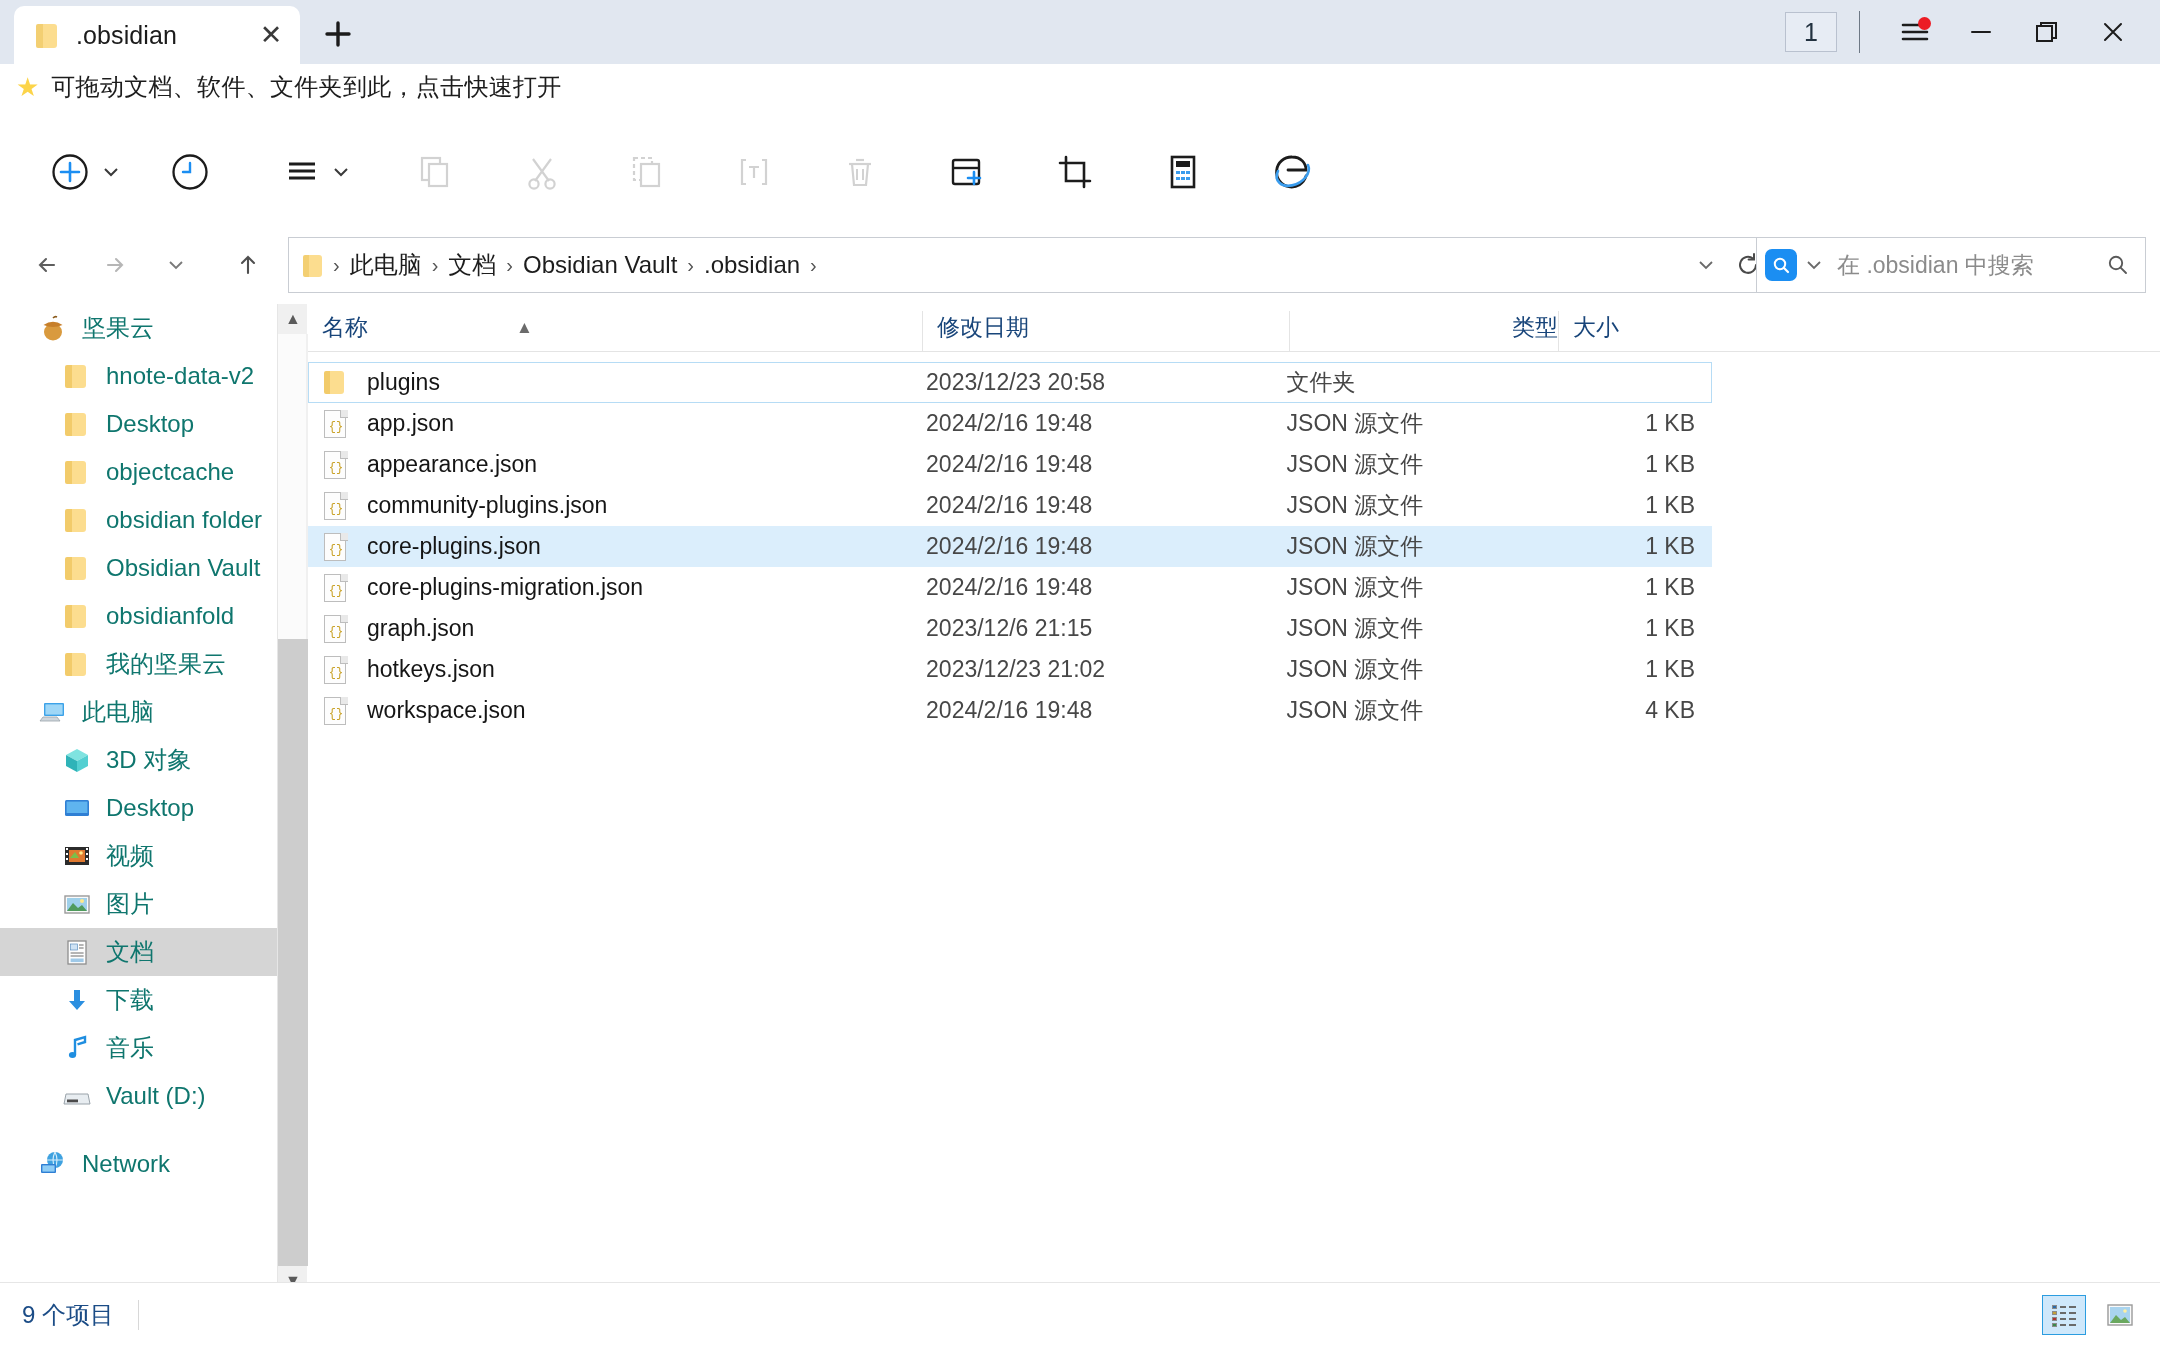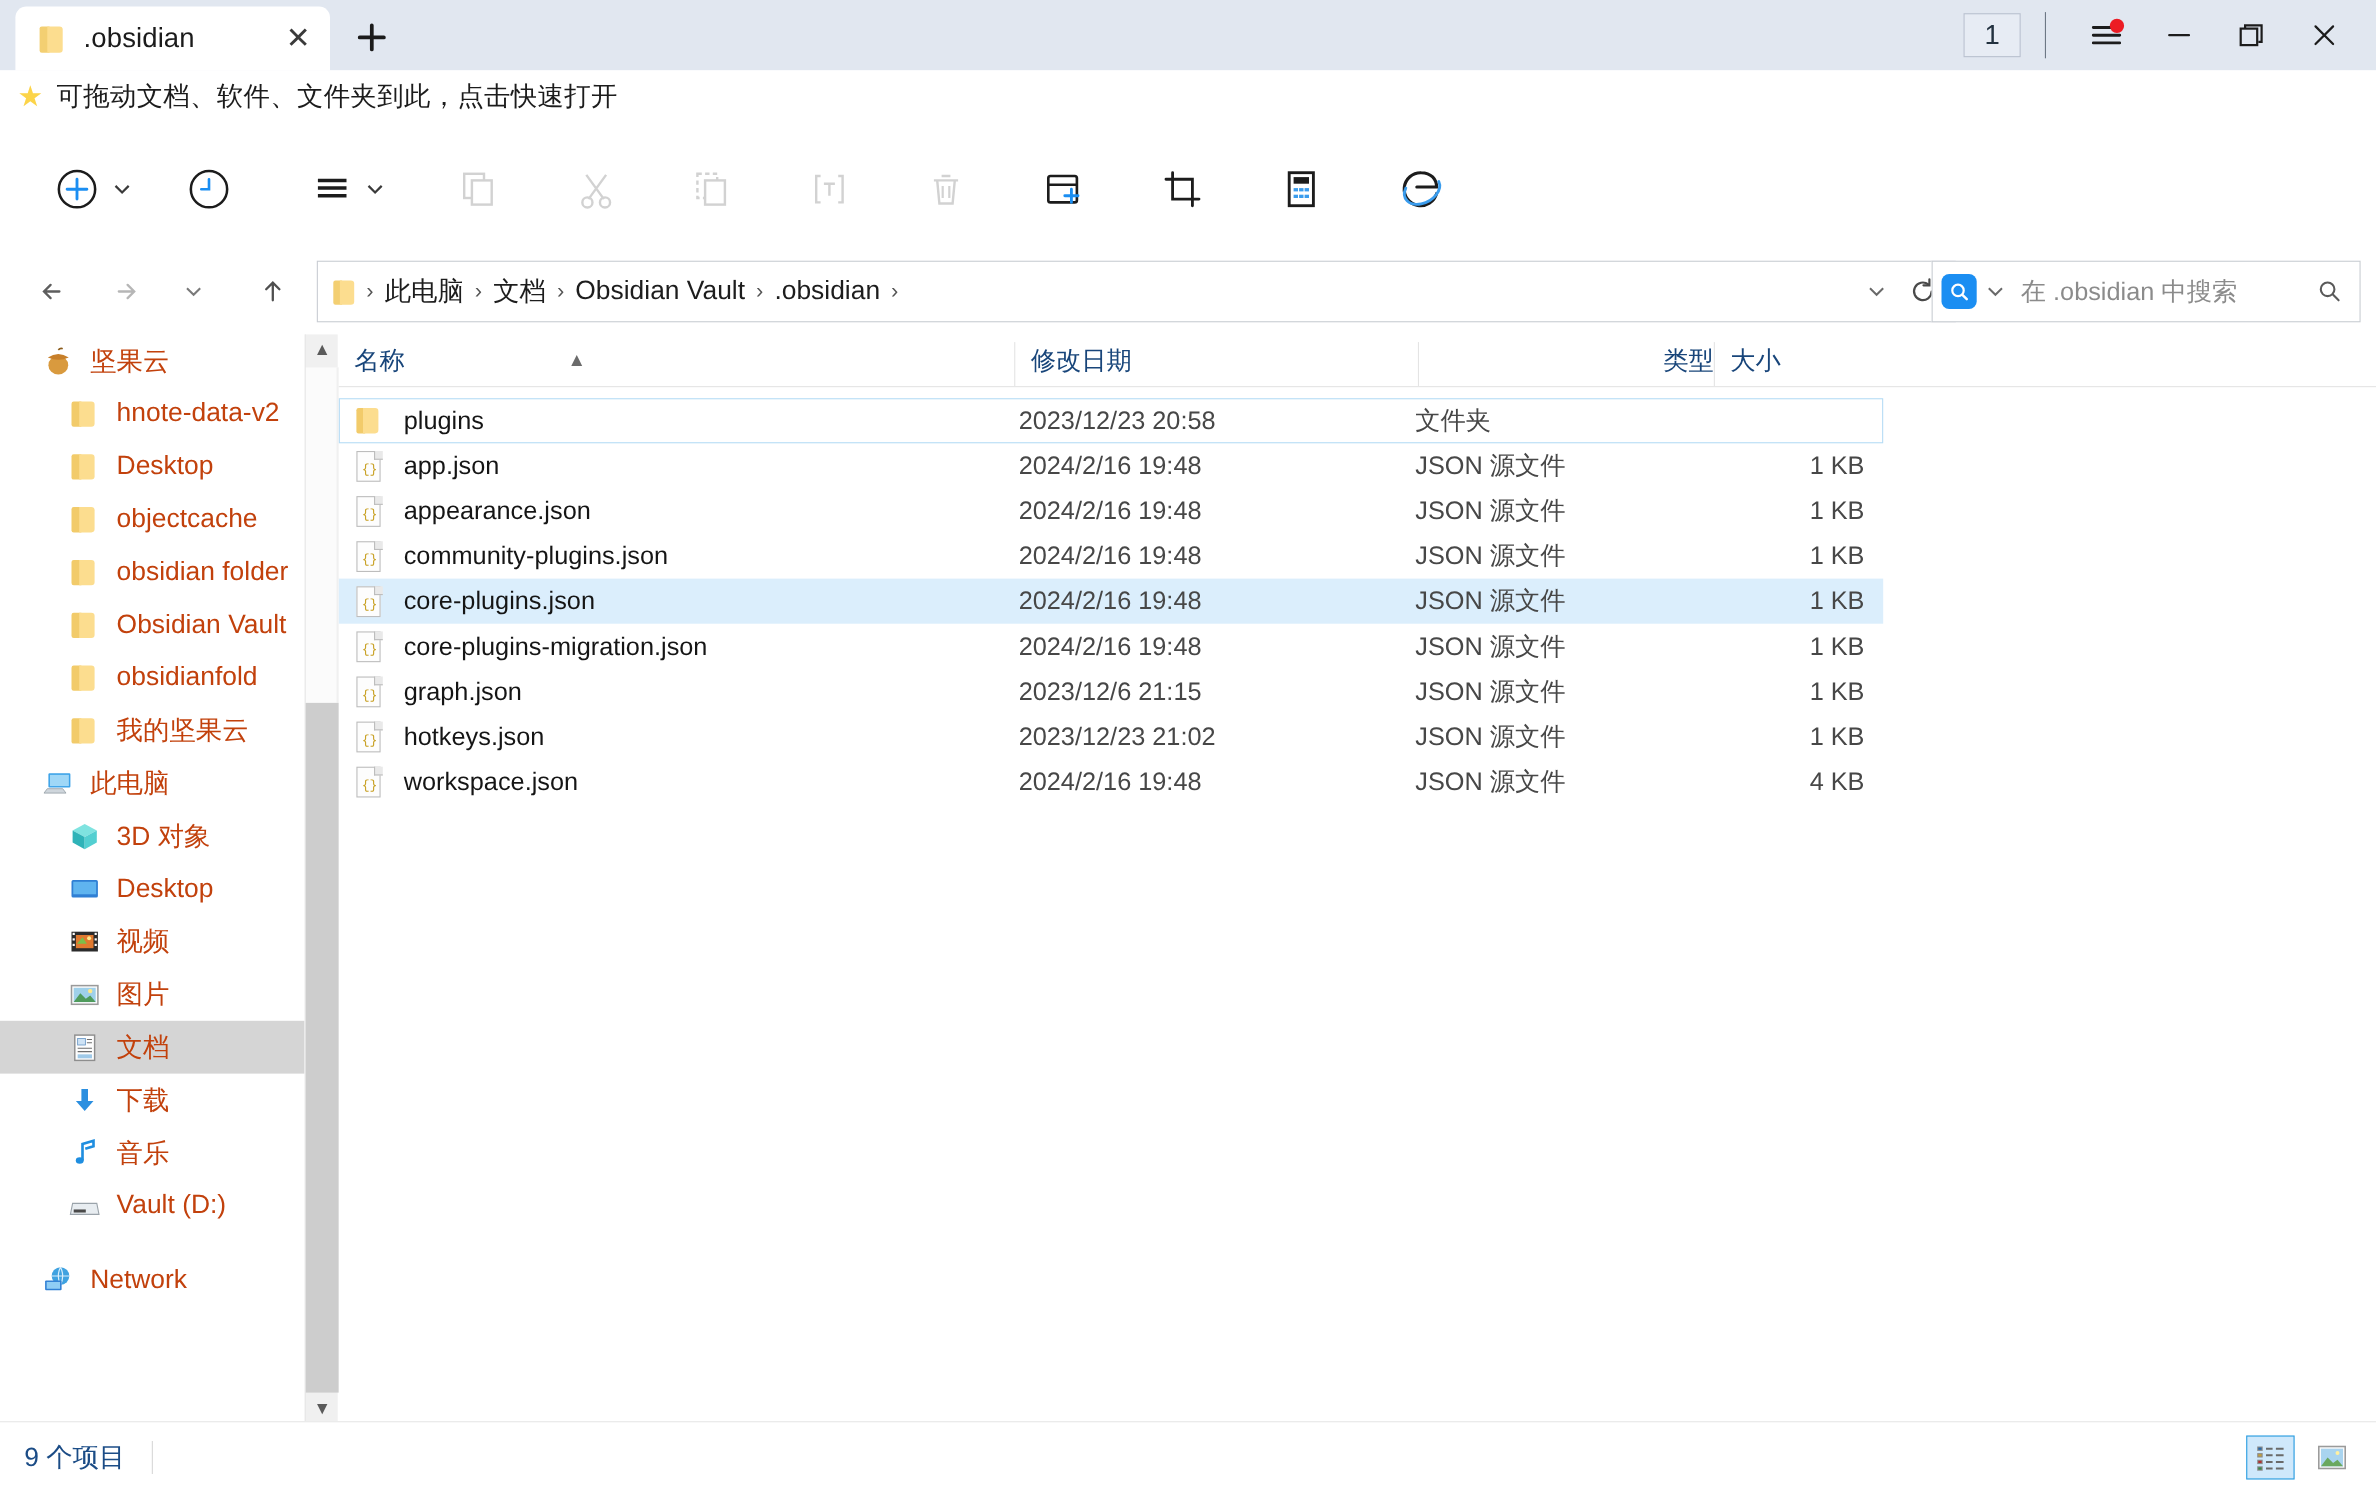--- a/index.html
+++ b/index.html
@@ -135,21 +135,21 @@
     position:absolute; left:0; top:304px; width:277px; height:992px;
     background:#ffffff; overflow:hidden;
   }
   .nav-item {
     display:flex; align-items:center; height:48px; padding-left:34px; cursor:pointer;
     white-space:nowrap;
   }
   .nav-item.root { padding-left:38px; }
   .nav-item.child { padding-left:62px; }
   .nav-item.sel { background:#d5d5d5; }
-  .nav-label { margin-left:14px; font-size:24px; color:#c2410c; }
+  .nav-label { margin-left:14px; font-size:24px; color:#0f766e; }
   .nav-ic { width:30px; height:30px; flex:0 0 auto; position:relative; }
 
   
   .ic-folder .f-back{position:absolute;left:3px;top:4px;width:9px;height:23px;background:#f2cb6a;border-radius:2px 0 0 2px;}
   .ic-folder .f-front{position:absolute;left:10px;top:4px;width:14px;height:23px;background:#fcdd8f;border-radius:0 3px 3px 0;}
 
   .spacer { height:20px; }
 
   
   .sb-scroll {
@@ -222,21 +222,21 @@
     position:absolute; left:3px; top:12px; width:20px; text-align:center;
     font-family:"Liberation Mono","DejaVu Sans Mono",monospace;
     font-size:12px; color:#c9a227; line-height:1;
   }
   .ic-folder2 { width:26px; height:30px; position:relative; flex:0 0 auto; }
   .ic-folder2 .f-back{position:absolute;left:1px;top:3px;width:8px;height:23px;background:#f2cb6a;border-radius:2px 0 0 2px;}
   .ic-folder2 .f-front{position:absolute;left:7px;top:3px;width:14px;height:23px;background:#fcdd8f;border-radius:0 3px 3px 0;}
 
   
   .statusbar {
-    position:absolute; left:0; bottom:4px; width:2160px; height:64px;
+    position:absolute; left:0; bottom:14px; width:2160px; height:64px;
     background:#ffffff; border-top:1px solid #e6e6e6; display:flex; align-items:center;
   }
   .st-text { margin-left:22px; font-size:24px; color:#1b4c86; }
   .st-div { width:1px; height:30px; background:#d8d8d8; margin-left:24px; }
   .view-toggles { position:absolute; right:18px; display:flex; align-items:center; gap:12px; }
   .vt {
     width:44px; height:40px; display:flex; align-items:center; justify-content:center;
     cursor:pointer; border:1px solid transparent;
   }
   .vt.active { background:#cfe8fb; border:1px solid #2b9de0; }

